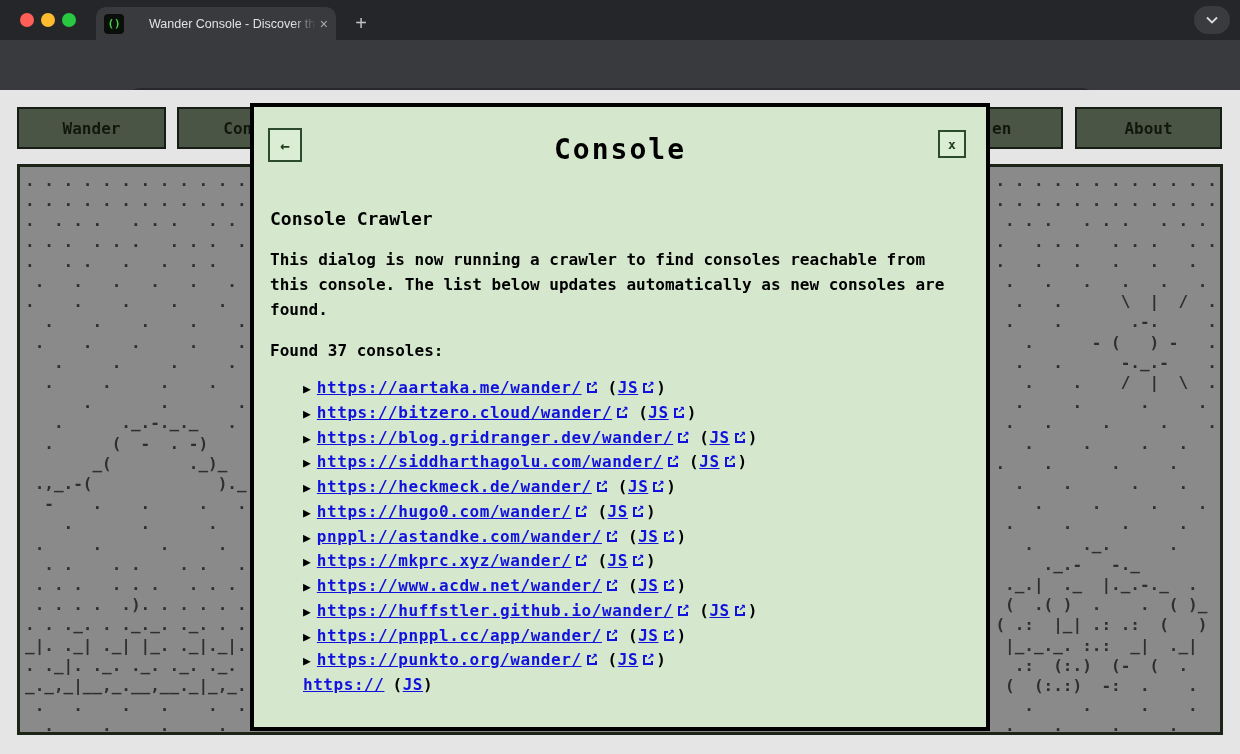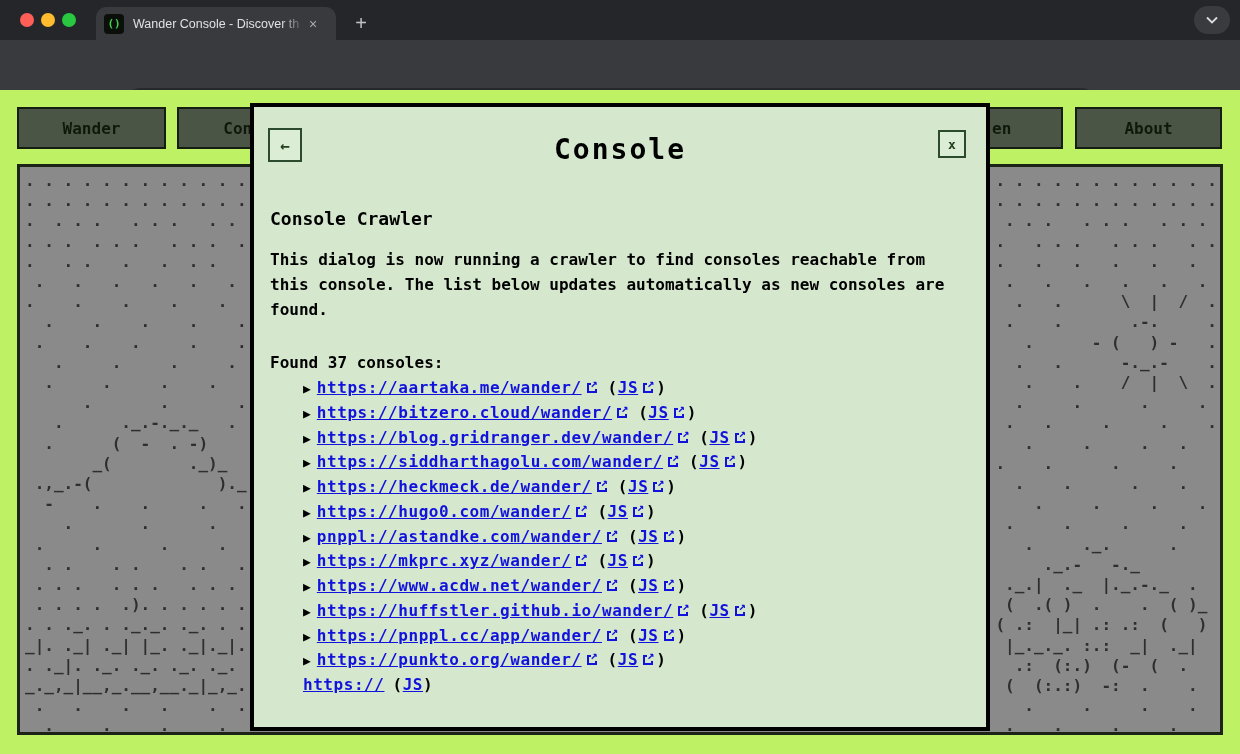--- a/index.html
+++ b/index.html
@@ -11,21 +11,21 @@
   .tabstrip { position:absolute; left:0; top:0; width:1240px; height:40px; background:#25262a; }
   .traffic { position:absolute; top:13px; width:14px; height:14px; border-radius:50%; }
   .t-close { left:20px; background:#ff5f57; }
   .t-min   { left:41px; background:#febc2e; }
   .t-zoom  { left:62px; background:#28c840; }
   .tab { position:absolute; left:96px; top:7px; width:240px; height:33px; background:#393a3e;
          border-radius:10px 10px 0 0; display:flex; align-items:center; padding:0 8px; }
   .favicon { width:20px; height:20px; background:#0a0f0a; border-radius:4px; color:#41d148;
              font-family:"DejaVu Sans Mono", monospace; font-size:11px; font-weight:bold;
              display:flex; align-items:center; justify-content:center; flex:0 0 auto; }
-  .tab-title { position:relative; margin-left:9px; color:#dfe1e4; font-size:12.5px; white-space:nowrap;
+  .tab-title { position:relative; margin-left:25px; color:#dfe1e4; font-size:12.5px; white-space:nowrap;
                overflow:hidden; width:172px; }
   .tab-title::after { content:""; position:absolute; right:0; top:0; bottom:0; width:24px;
                       background:linear-gradient(to right, rgba(57,58,62,0), #393a3e); }
   .tab-close { color:#a8abae; font-size:14px; margin-left:4px; line-height:1; }
   .newtab { position:absolute; left:346px; top:8px; width:30px; height:30px; color:#c0c3c6;
             font-size:20px; text-align:center; line-height:30px; }
   .win-chevron { position:absolute; right:10px; top:6px; width:36px; height:28px; background:#3a3b3f;
                  border-radius:14px; display:flex; align-items:center; justify-content:center; }
 
   .toolbar { position:absolute; left:0; top:40px; width:1240px; height:50px; background:#393a3e; }
@@ -38,21 +38,21 @@
              border-radius:17px; display:flex; align-items:center; }
   .site-icon { margin-left:14px; flex:0 0 auto; }
   .url-text { margin-left:12px; color:#e8eaed; font-size:14px; flex:1 1 auto; white-space:nowrap; overflow:hidden; }
   .star { margin-right:14px; color:#c4c7ca; font-size:18px; line-height:1; flex:0 0 auto; }
   .ext-puzzle { position:absolute; left:1114px; top:55px; }
   .tb-sep { position:absolute; left:1154px; top:56px; width:1px; height:18px; background:#4a4c50; }
   .profile { position:absolute; left:1168px; top:53px; }
   .kebab { position:absolute; left:1210px; top:52px; color:#c4c7ca; font-size:17px; line-height:26px; width:20px; text-align:center; }
 
   
-  .page { position:absolute; left:0; top:90px; width:1240px; height:664px; background:#bef264;
+  .page { position:absolute; left:0; top:90px; width:1240px; height:664px; background:#e5e5e5;
           font-family:"DejaVu Sans Mono", monospace; }
   .gamebtn { position:absolute; top:17px; height:42px; background:#4b5546; border:2px solid #161d12;
              color:#10180c; font-family:"DejaVu Sans Mono", monospace; font-weight:bold; font-size:16px;
              display:flex; align-items:center; justify-content:center; }
   .btn-wander  { left:17px;   width:149px; }
   .btn-console { left:177px;  width:160px; }
   .btn-en      { left:905px;  width:158px; justify-content:flex-start; }
   .btn-en span { padding-left:85px; }
   .btn-about   { left:1075px; width:147px; }
 
@@ -70,21 +70,21 @@
   .dlg-btn { position:absolute; background:#dcedd5; border:2px solid #2c4a2e; color:#23401f;
              font-family:"DejaVu Sans Mono", monospace; font-weight:bold;
              display:flex; align-items:center; justify-content:center; }
   .dlg-back  { left:14px;  top:21px; width:34px; height:34px; font-size:16px; }
   .dlg-close { left:684px; top:23px; width:28px; height:28px; font-size:13px; }
   .dlg-title { position:absolute; left:0; top:26px; width:732px; text-align:center;
                font-size:28px; font-weight:bold; letter-spacing:2px; }
   .dlg-heading { position:absolute; left:16px; top:101px; font-size:18px; font-weight:bold; }
   .dlg-body { position:absolute; left:16px; top:140px; width:700px; font-size:16px; font-weight:bold;
               line-height:25px; }
-  .dlg-found { position:absolute; left:16px; top:234px; font-size:16px; font-weight:bold;margin-top:12px; }
+  .dlg-found { position:absolute; left:16px; top:234px; font-size:16px; font-weight:bold; }
   .console-list { position:absolute; left:16px; top:271px; width:716px; }
   .console-item { padding-left:33px; height:24.77px; font-size:16px; font-weight:bold;
                   white-space:nowrap; letter-spacing:0.55px; }
   .marker { color:#000; font-size:13px; margin-right:6px; letter-spacing:0; }
   .console-item a { color:#1212dd; text-decoration:underline; }
   .paren { color:#000; }
   .ext { display:inline-block; position:relative; width:10px; height:10px; border:2px solid #1212dd;
          margin:0 3px 0 5px; }
   .ext i { position:absolute; top:-4px; right:-4px; width:8px; height:8px; background:#d5e8ce;
            font-style:normal; }

